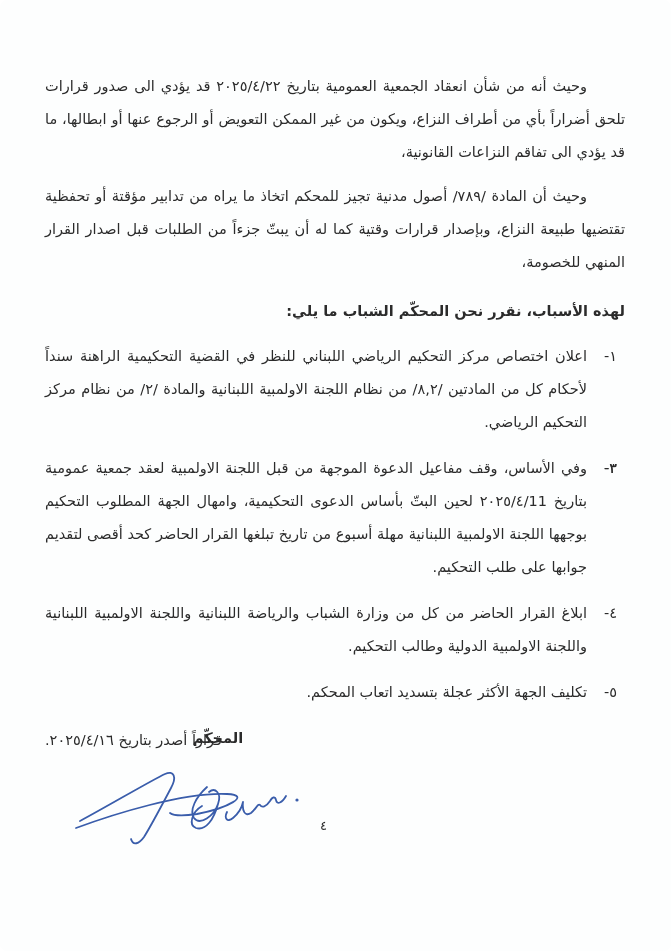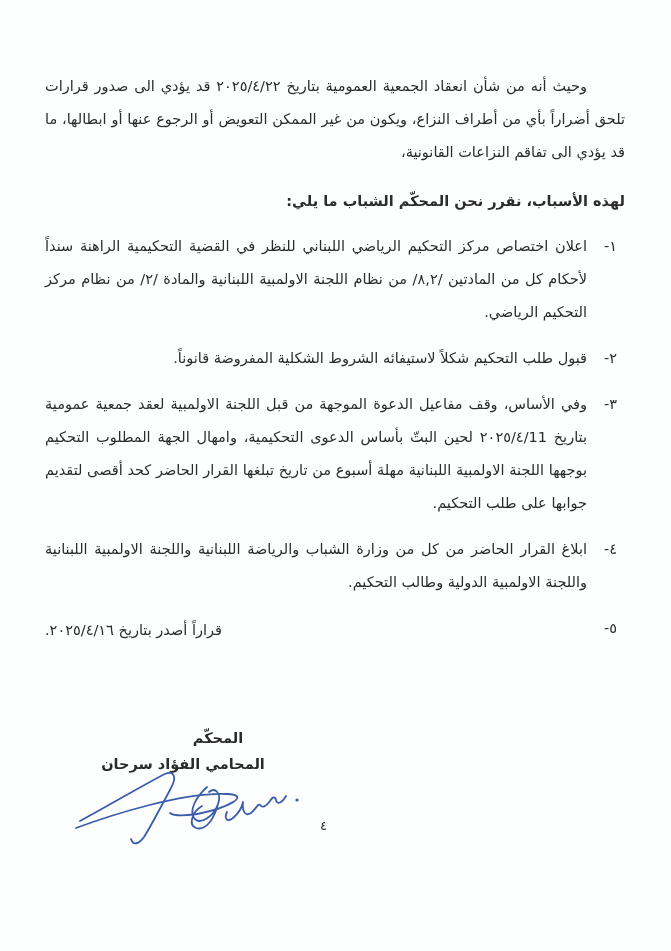--- a/index.html
+++ b/index.html
@@ -52,49 +52,49 @@
     font-size: 13px; line-height: 20px;
   }
 </style>
 </head>
 <body>
 
 <div class="page">
 
   <p class="para">وحيث أنه من شأن انعقاد الجمعية العمومية بتاريخ ٢٠٢٥/٤/٢٢ قد يؤدي الى صدور قرارات تلحق أضراراً بأي من أطراف النزاع، ويكون من غير الممكن التعويض أو الرجوع عنها أو ابطالها، ما قد يؤدي الى تفاقم النزاعات القانونية،</p>
 
+  <p class="para">وحيث أن المادة /٧٨٩/ أصول مدنية تجيز للمحكم اتخاذ ما يراه من تدابير مؤقتة أو تحفظية تقتضيها طبيعة النزاع، وبإصدار قرارات وقتية كما له أن يبتّ جزءاً من الطلبات قبل اصدار القرار المنهي للخصومة،</p>
 
   <p class="heading">لهذه الأسباب، نقرر نحن المحكّم الشباب ما يلي:</p>
 
   <ol class="ruling">
     <li class="item">
       <span class="num">١-</span>
       <span class="itext">اعلان اختصاص مركز التحكيم الرياضي اللبناني للنظر في القضية التحكيمية الراهنة سنداً لأحكام كل من المادتين /٨,٢/ من نظام اللجنة الاولمبية اللبنانية والمادة /٢/ من نظام مركز التحكيم الرياضي.</span>
     </li>
     <li class="item">
       <span class="num">٢-</span>
-      <span class="itext">قبول طلب التحكيم شكلاً لاستيفائه الشروط الشكلية المفروضة قانوناً.</span>
     </li>
     <li class="item">
       <span class="num">٣-</span>
       <span class="itext">وفي الأساس، وقف مفاعيل الدعوة الموجهة من قبل اللجنة الاولمبية لعقد جمعية عمومية بتاريخ ٢٠٢٥/٤/11 لحين البتّ بأساس الدعوى التحكيمية، وامهال الجهة المطلوب التحكيم بوجهها اللجنة الاولمبية اللبنانية مهلة أسبوع من تاريخ تبلغها القرار الحاضر كحد أقصى لتقديم جوابها على طلب التحكيم.</span>
     </li>
     <li class="item">
       <span class="num">٤-</span>
       <span class="itext">ابلاغ القرار الحاضر من كل من وزارة الشباب والرياضة اللبنانية واللجنة الاولمبية اللبنانية واللجنة الاولمبية الدولية وطالب التحكيم.</span>
     </li>
     <li class="item">
       <span class="num">٥-</span>
+      <span class="itext">تكليف الجهة الأكثر عجلة بتسديد اتعاب المحكم.</span>
     </li>
   </ol>
 
   <p class="date-line">قراراً أصدر بتاريخ ٢٠٢٥/٤/١٦.</p>
 
   <div class="sig-title">المحكّم</div>
-  <div class="sig-name">المحامي الفؤاد سرحان</div>
 
   <svg class="signature-svg" width="250" height="100" viewBox="0 0 250 100" fill="none" stroke="#3a5dab" stroke-width="1.8" stroke-linecap="round" stroke-linejoin="round">
     <path d="M10 62 C48 48 118 26 161 28 C186 29 162 42 131 48 C118 50 108 50 104 47"></path>
     <path d="M14 55 C42 40 86 14 99 8 C108 4 111 11 105 22 C96 39 85 60 78 71 C73 78 67 80 65 73"></path>
     <path d="M141 21 C130 31 123 44 128 52 C134 60 148 50 152 38 C156 27 149 21 143 26 M152 38 C148 53 140 65 130 62 C122 59 126 46 136 40"></path>
     <path d="M161 46 C158 52 161 57 167 52 C173 47 176 41 177 36 C176 45 179 51 185 47 C190 43 192 37 194 39 C196 42 200 41 204 35 C206 31 209 30 210 34 C211 39 216 37 220 30"></path>
     <circle cx="231" cy="34" r="1.6" fill="#3a5dab" stroke="none"></circle>
   </svg>
 
   <div class="page-num">٤</div>

